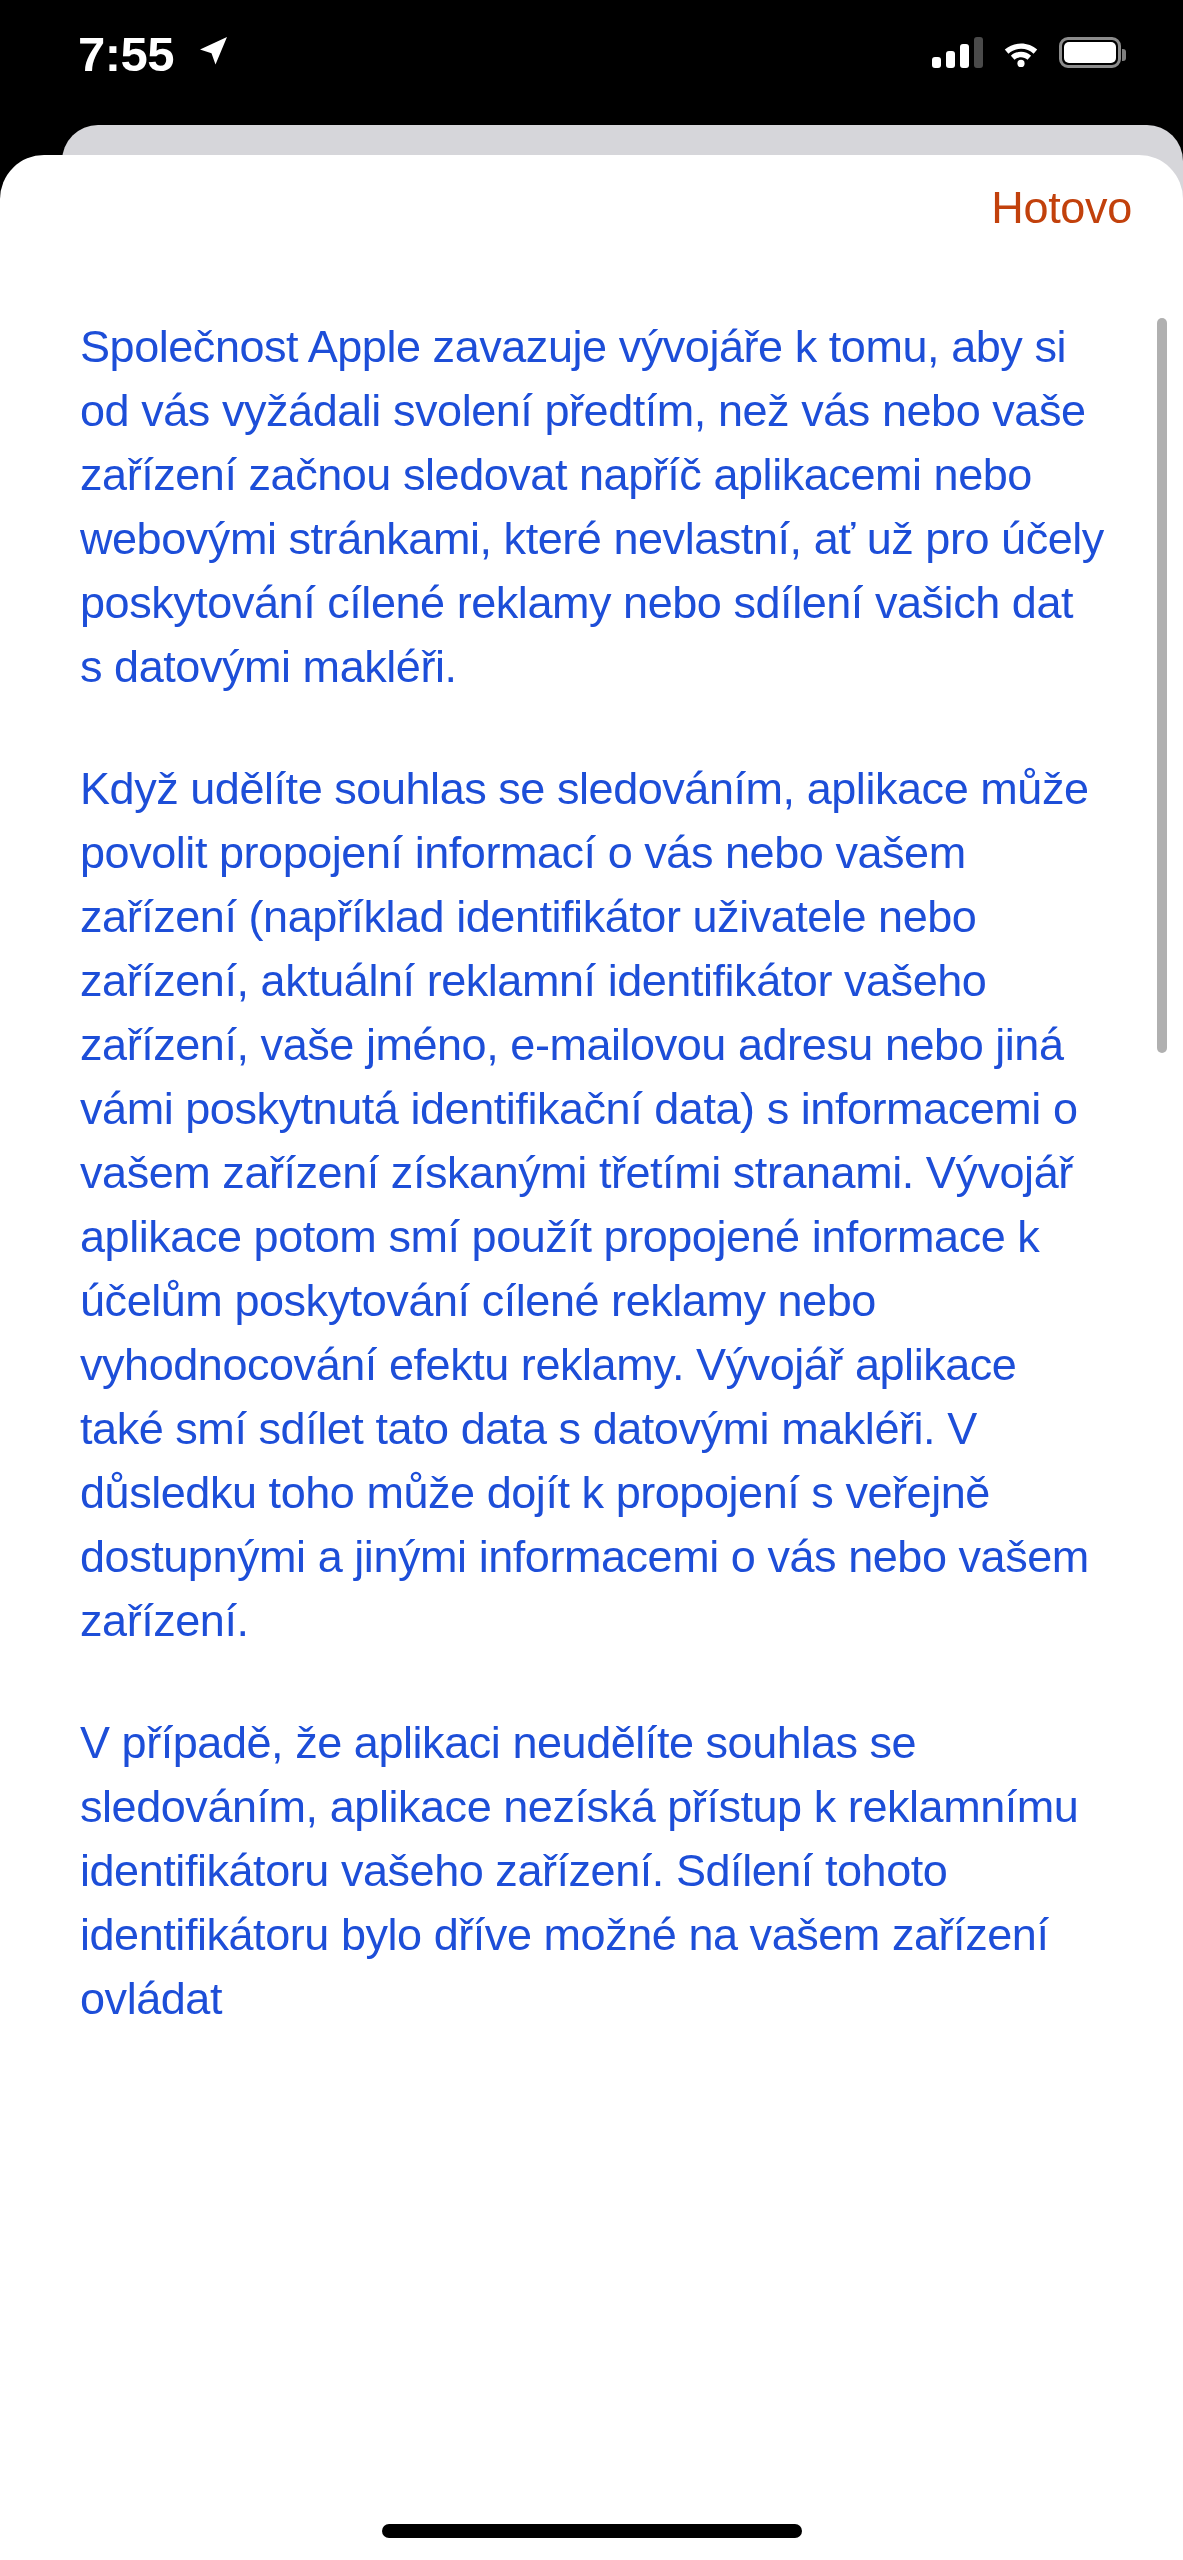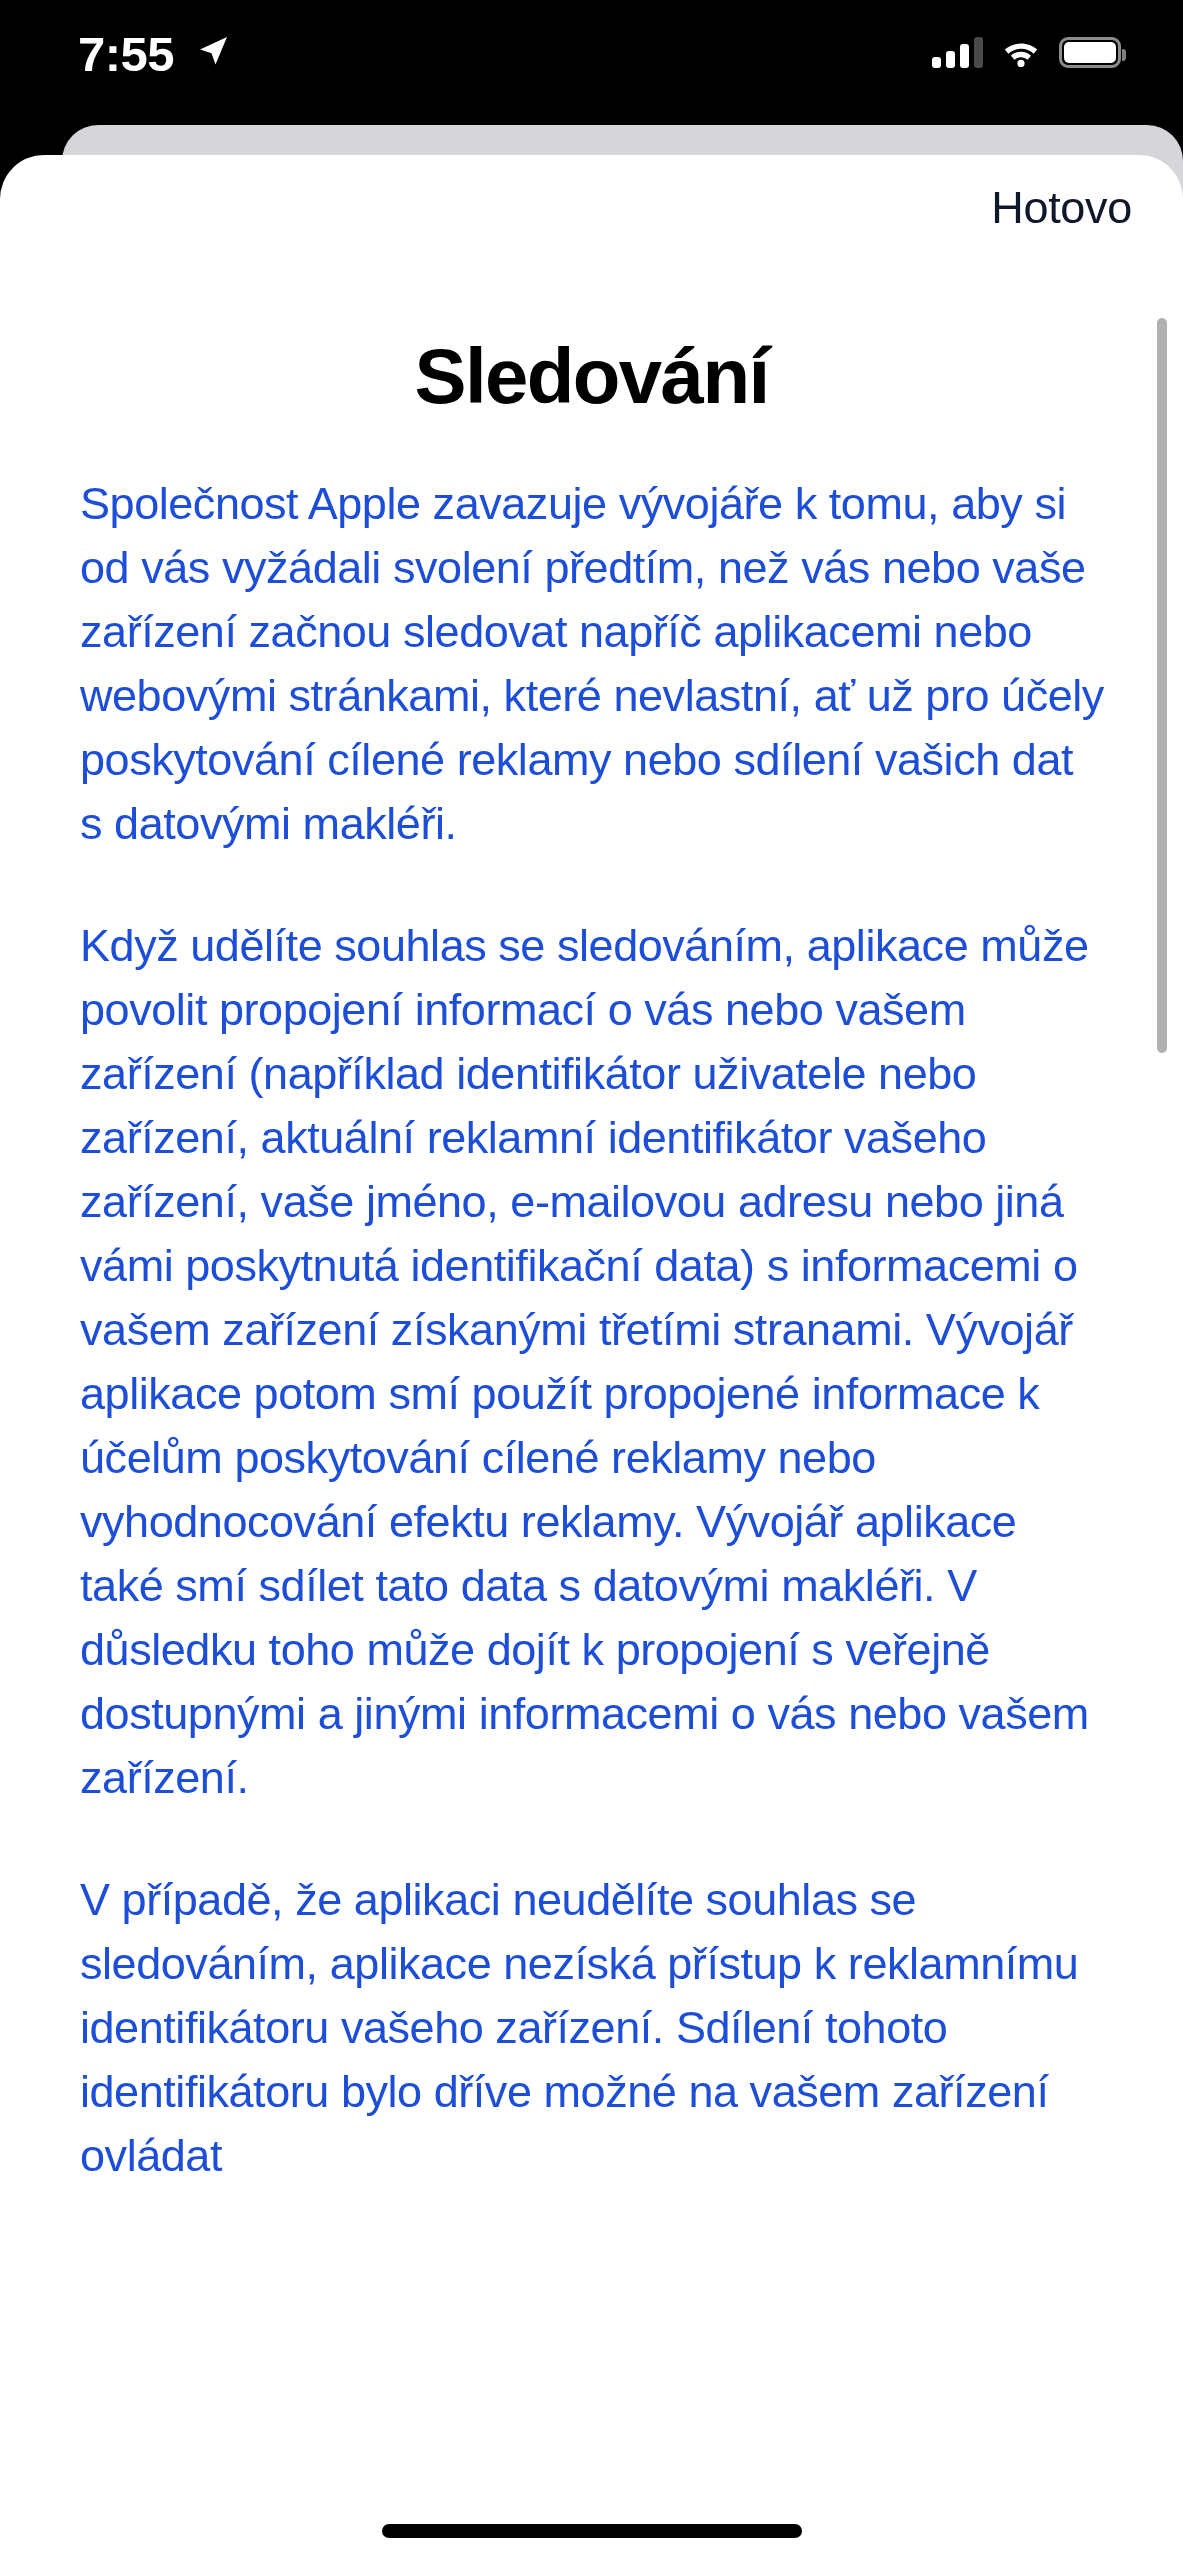--- a/index.html
+++ b/index.html
@@ -131,21 +131,21 @@
     position: relative;
     height: 110px;
   }
   .done-button {
     position: absolute;
     right: 51px;
     top: 23px;
     font-size: 45px;
     line-height: 60px;
     font-weight: 400;
-    color: #0f172a;
+    color: #c2410c;
     letter-spacing: -0.3px;
     cursor: pointer;
     background: none;
     border: none;
     padding: 0;
     font-family: "Liberation Sans", sans-serif;
   }
 
   
   .content {
@@ -245,21 +245,20 @@
 
   <div class="sheet-back"></div>
 
   <div class="sheet">
 
     <div class="sheet-header">
       <button class="done-button">Hotovo</button>
     </div>
 
     <div class="content">
-      <h1 class="page-title">Sledování</h1>
 
       <div class="body-copy">
         <p>Společnost Apple zavazuje vývojáře k tomu, aby si od vás vyžádali svolení předtím, než vás nebo vaše zařízení začnou sledovat napříč aplikacemi nebo webovými stránkami, které nevlastní, ať už pro účely poskytování cílené reklamy nebo sdílení vašich dat s datovými makléři.</p>
         <p>Když udělíte souhlas se sledováním, aplikace může povolit propojení informací o vás nebo vašem zařízení (například identifikátor uživatele nebo zařízení, aktuální reklamní identifikátor vašeho zařízení, vaše jméno, e-mailovou adresu nebo jiná vámi poskytnutá identifikační data) s informacemi o vašem zařízení získanými třetími stranami. Vývojář aplikace potom smí použít propojené informace k účelům poskytování cílené reklamy nebo vyhodnocování efektu reklamy. Vývojář aplikace také smí sdílet tato data s datovými makléři. V důsledku toho může dojít k propojení s veřejně dostupnými a jinými informacemi o vás nebo vašem zařízení.</p>
         <p>V případě, že aplikaci neudělíte souhlas se sledováním, aplikace nezíská přístup k reklamnímu identifikátoru vašeho zařízení. Sdílení tohoto identifikátoru bylo dříve možné na vašem zařízení ovládat</p>
       </div>
     </div>
 
     <div class="scroll-indicator"></div>
   </div>

